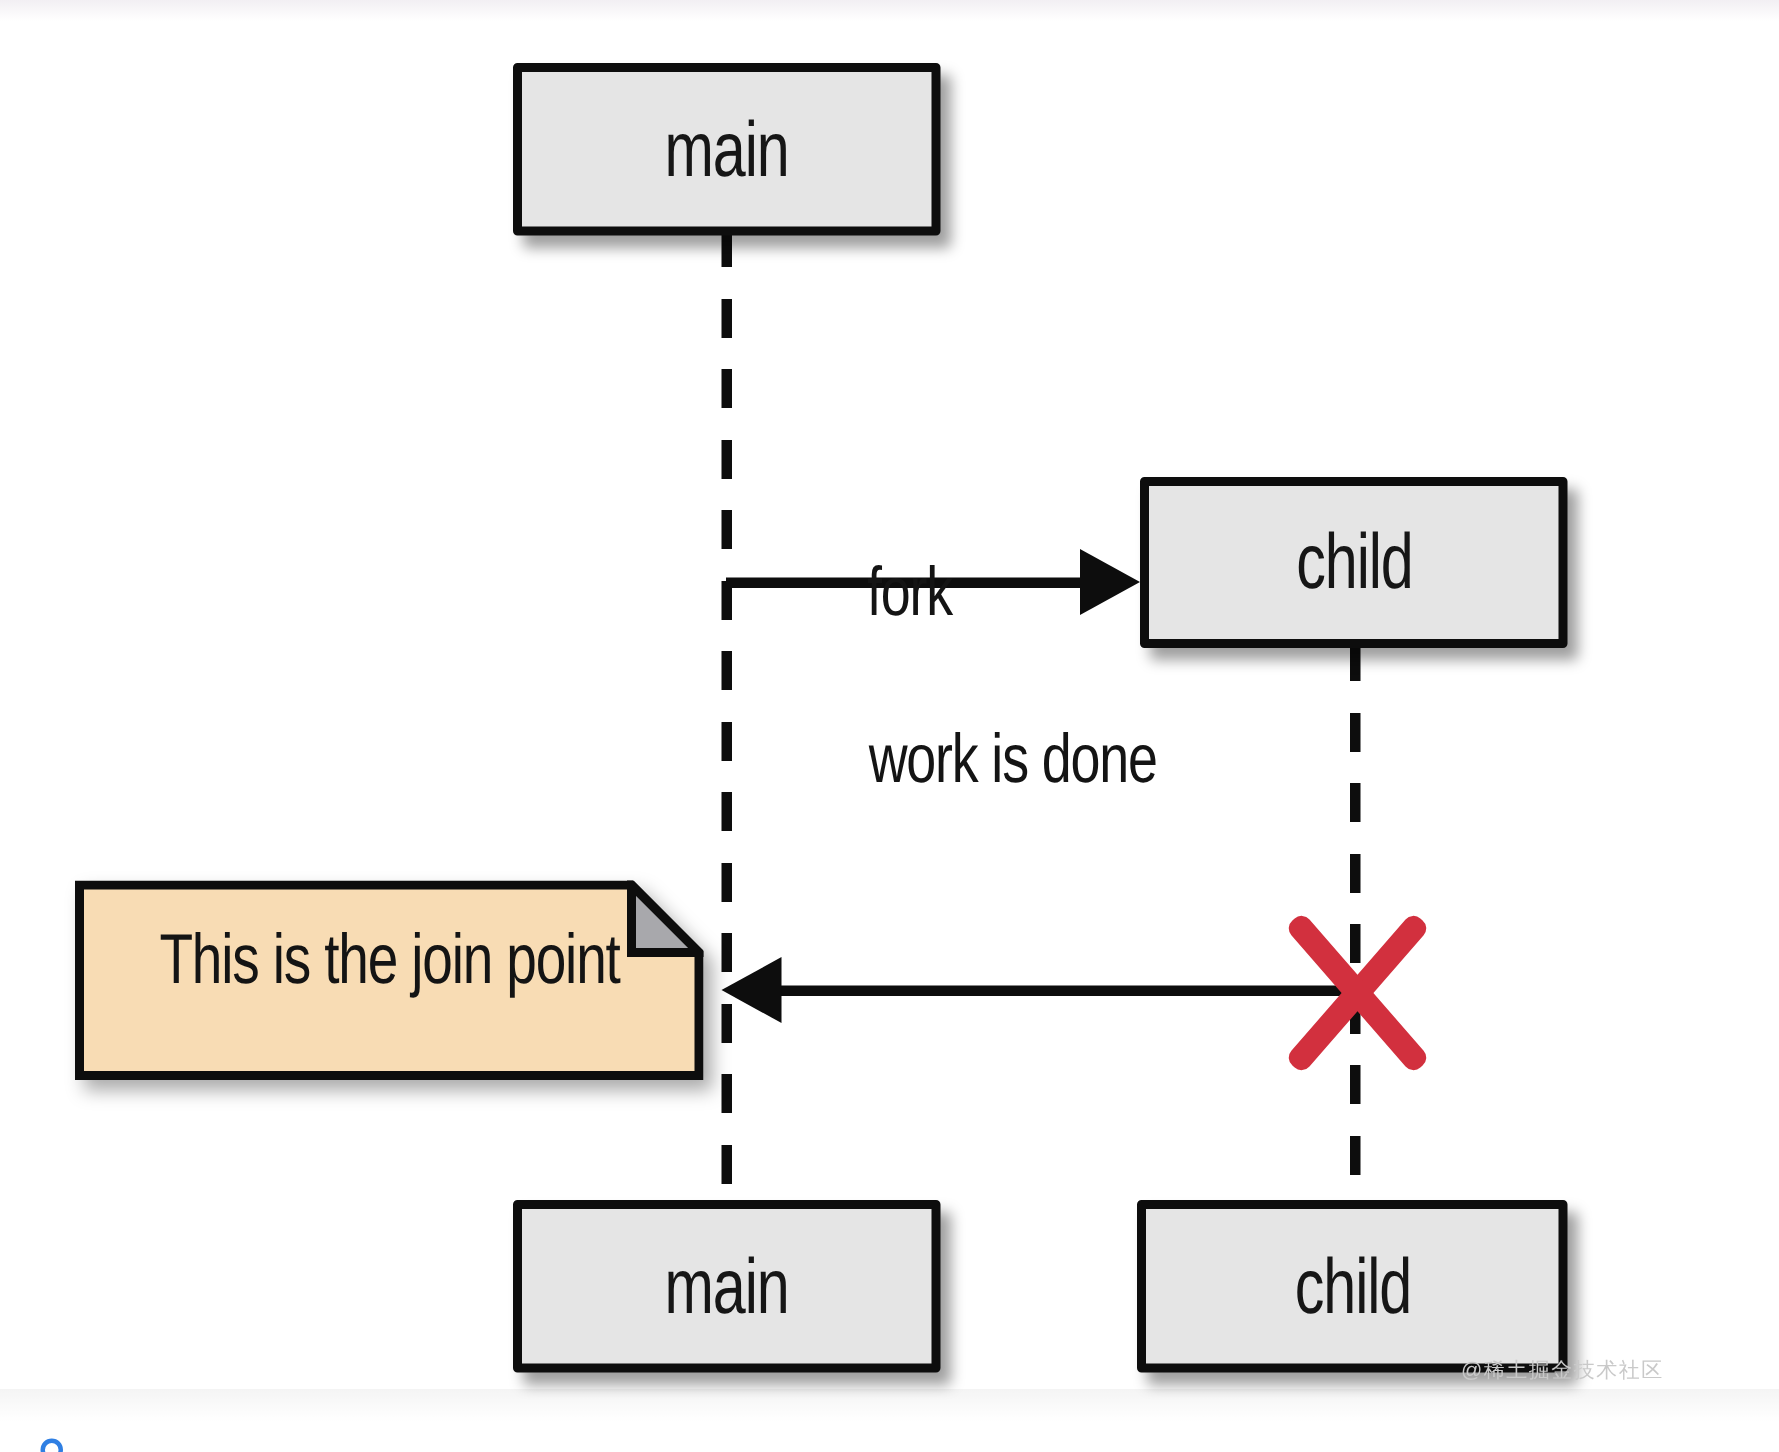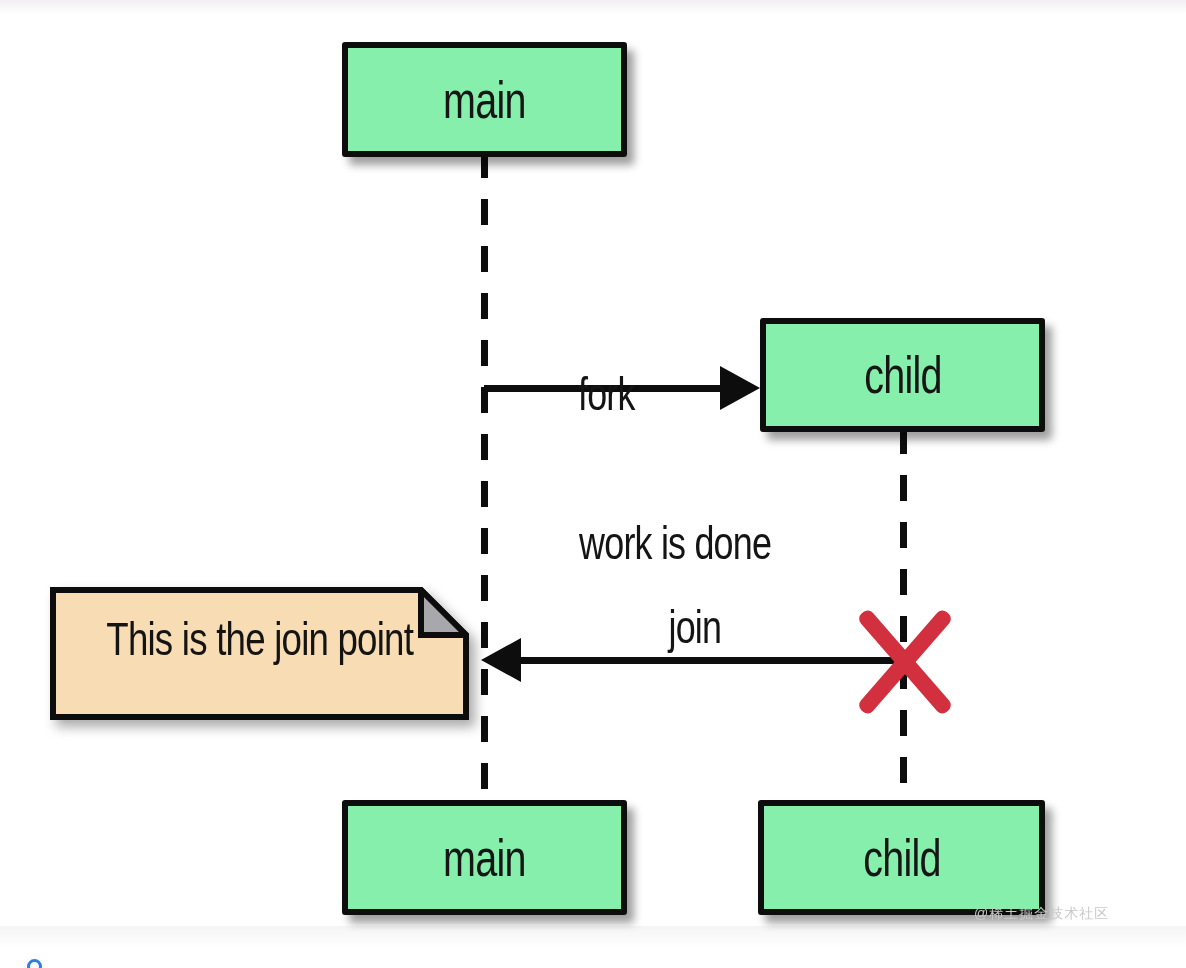--- a/index.html
+++ b/index.html
@@ -16,21 +16,21 @@
   .top-fade {
     position: absolute; left: 0; top: 0; width: 100%; height: 14px;
     background: linear-gradient(to bottom, #f2eff3, #ffffff);
   }
   .bottom-fade {
     position: absolute; left: 0; top: 926px; width: 100%; height: 22px;
     background: linear-gradient(to bottom, rgba(0,0,0,0.045), rgba(0,0,0,0));
   }
   .actor-box {
     position: absolute;
-    background: #86efac;
+    background: #e5e5e5;
     border: 6px solid #0d0d0d;
     border-radius: 3px;
     box-shadow: 7px 8px 9px rgba(0,0,0,0.38);
     display: flex; align-items: center; justify-content: center;
     z-index: 3;
   }
   .actor-label {
     font-size: 52px;
     color: #161616;
     display: inline-block;
@@ -63,21 +63,20 @@
     transform-origin: 50% 50%;
     white-space: nowrap;
   }
   .annotation {
     position: absolute;
     font-size: 46px;
     color: #141414;
     text-align: center;
     z-index: 5;
     letter-spacing: -1px;
-    margin-top: 38px;
   }
   .note { position: absolute; left: 50px; top: 587px; width: 419px; height: 95px; z-index: 6; filter: drop-shadow(6px 7px 6px rgba(0,0,0,0.33)); }
   .note svg { position: absolute; left: 0; top: 0; }
   .note-text {
     position: absolute; left: 0; top: 0; width: 100%; height: 100%;
     display: flex; align-items: center; justify-content: center;
     font-size: 47px; color: #141414; letter-spacing: -1px;
     padding-top: 8px;
   }
   .x-mark { position: absolute; left: 861px; top: 597px; width: 88px; height: 130px; z-index: 7; }
@@ -121,23 +120,20 @@
   <div class="msg-label" style="left:484px; top:326px; width:244px;margin-top:41px;">
     <span>fork</span>
   </div>
 
   <div class="annotation" style="left:500px; top:478px; width:350px;">
     <span>work is done</span>
   </div>
 
   <div class="msg-line" style="left:512px; top:657px; width:384px;"></div>
   <div class="arrow-head left" style="left:481px; top:638px;"></div>
-  <div class="msg-label" style="left:560px; top:600px; width:270px;">
-    <span>join</span>
-  </div>
 
   <div class="note">
     <svg width="419" height="133" viewBox="0 0 419 133">
       <polygon points="3,3 371,3 416,48 416,130 3,130" fill="#f8dcb4" stroke="#0d0d0d" stroke-width="6" stroke-linejoin="miter"></polygon>
       <polygon points="371,3 416,48 371,48" fill="#a8a8ac" stroke="#0d0d0d" stroke-width="6" stroke-linejoin="miter"></polygon>
     </svg>
     <div class="note-text">
       <span>This is the join point</span>
     </div>
   </div>

